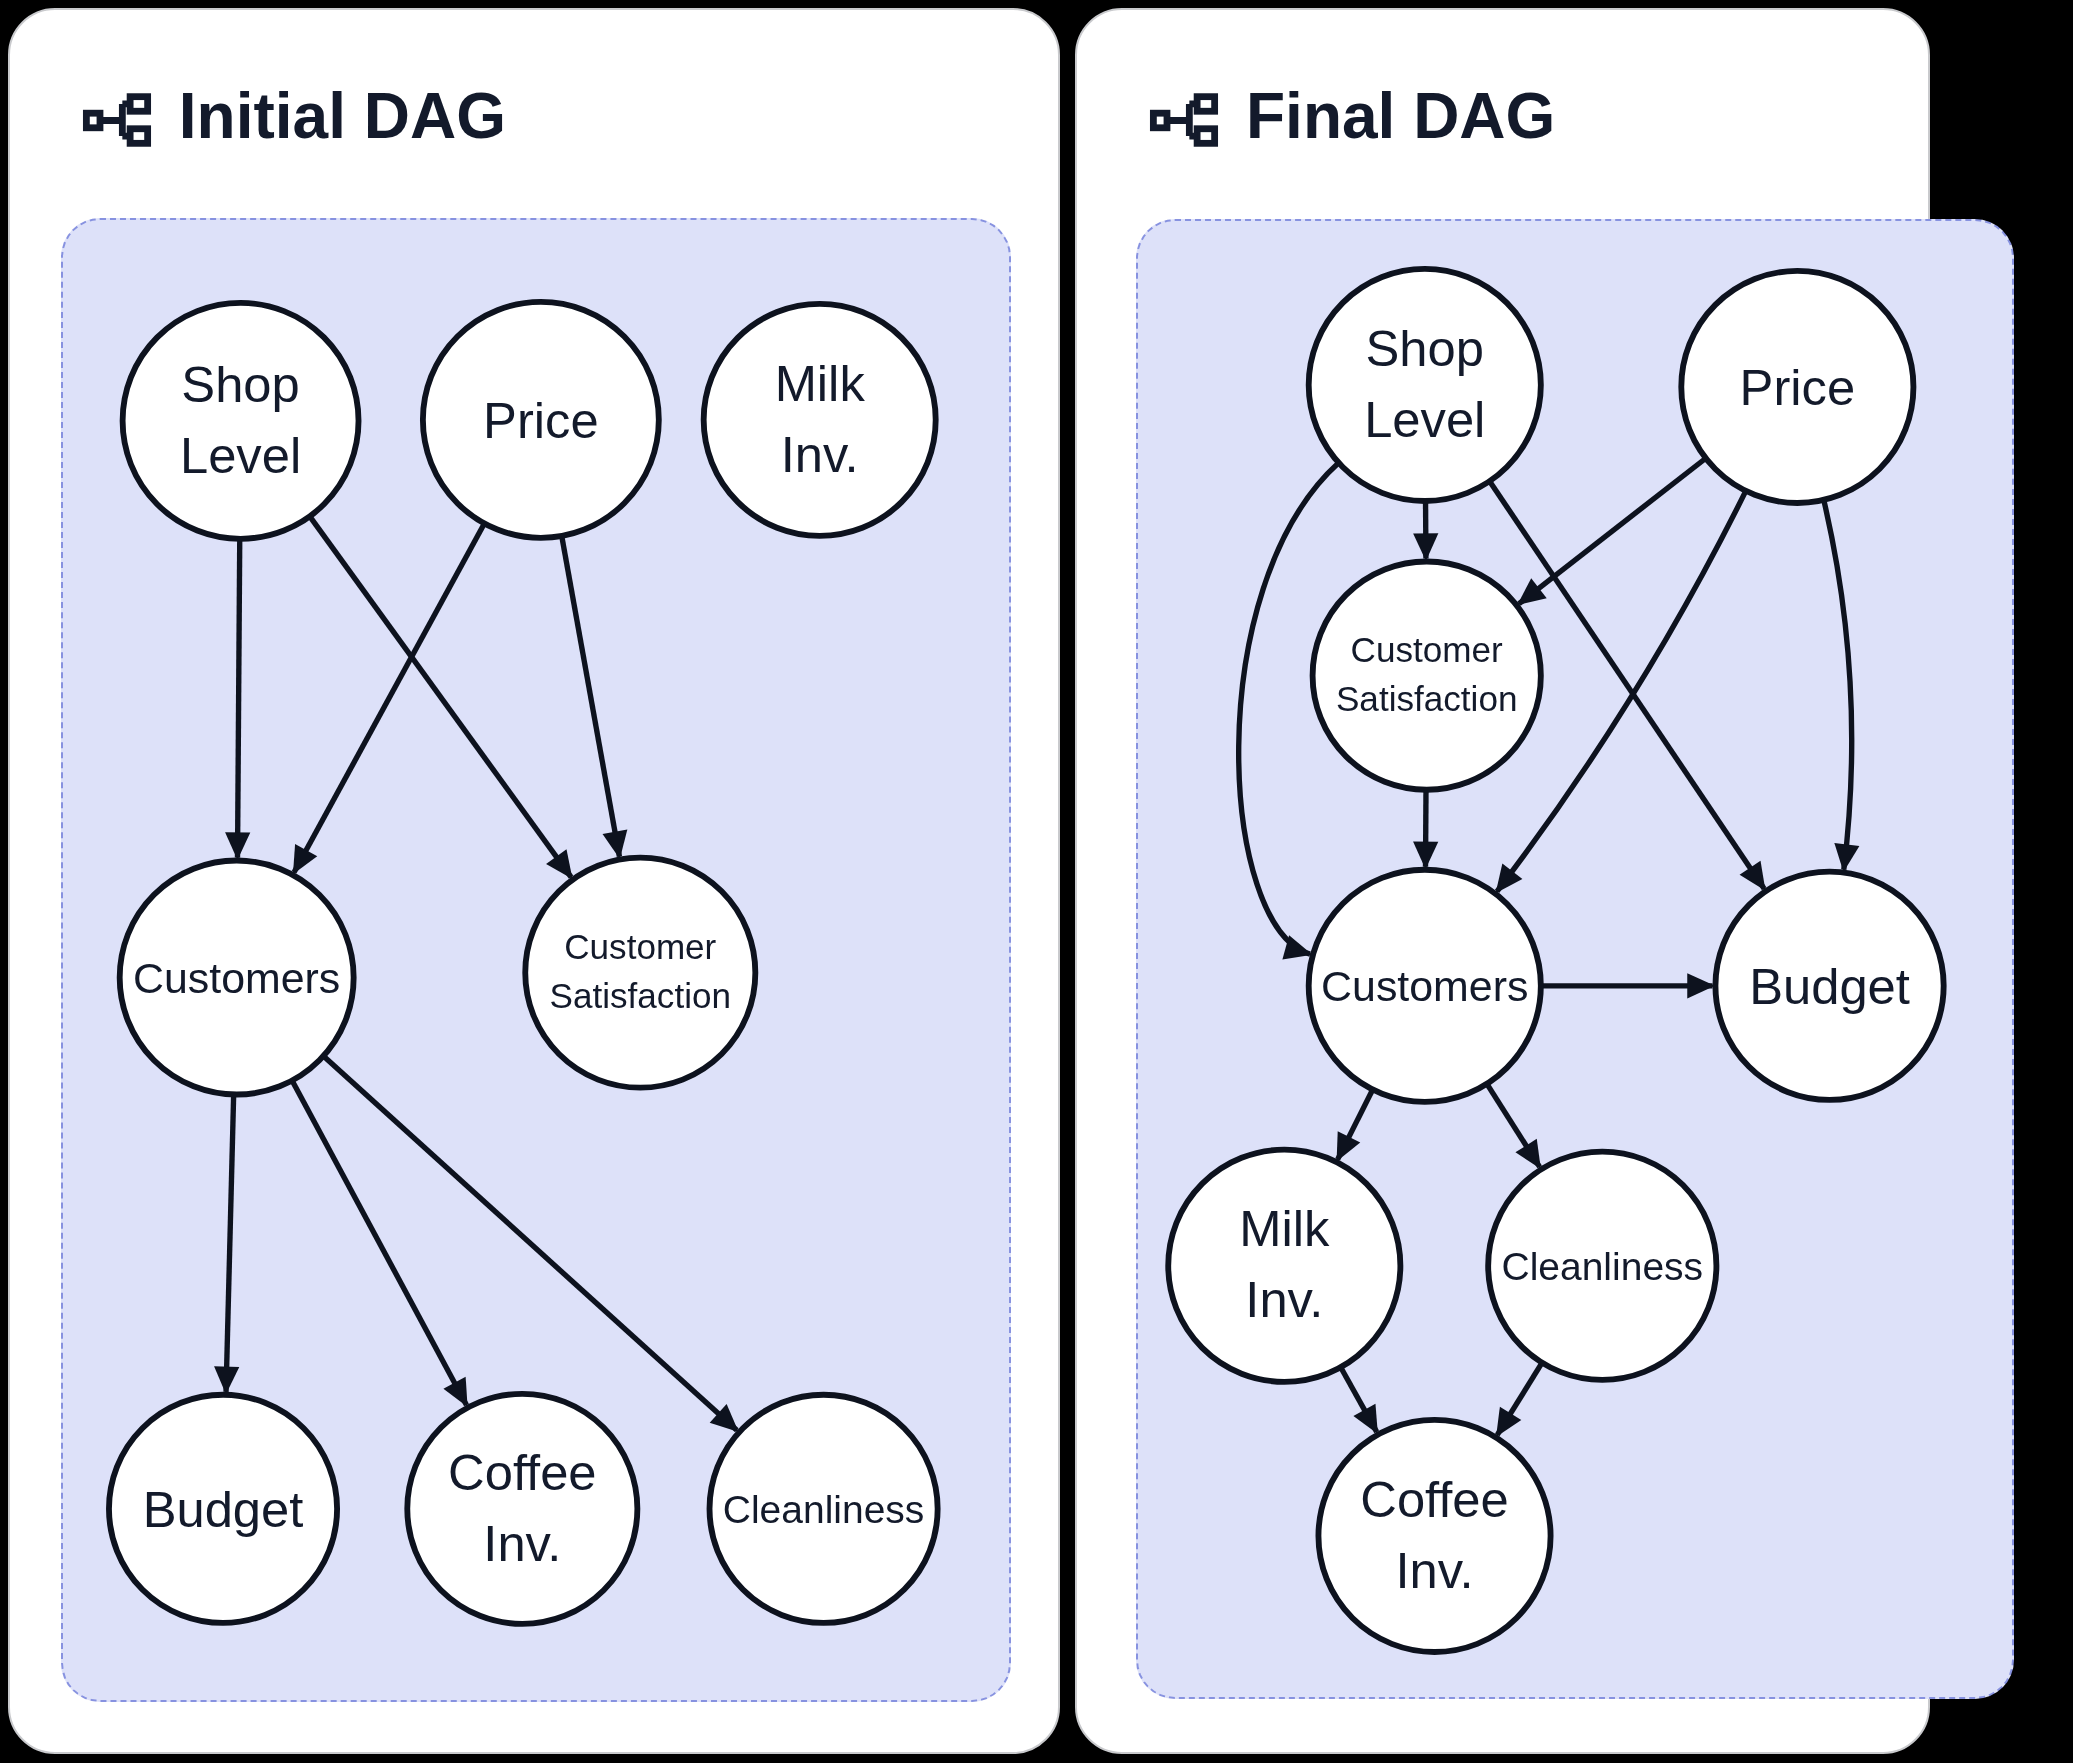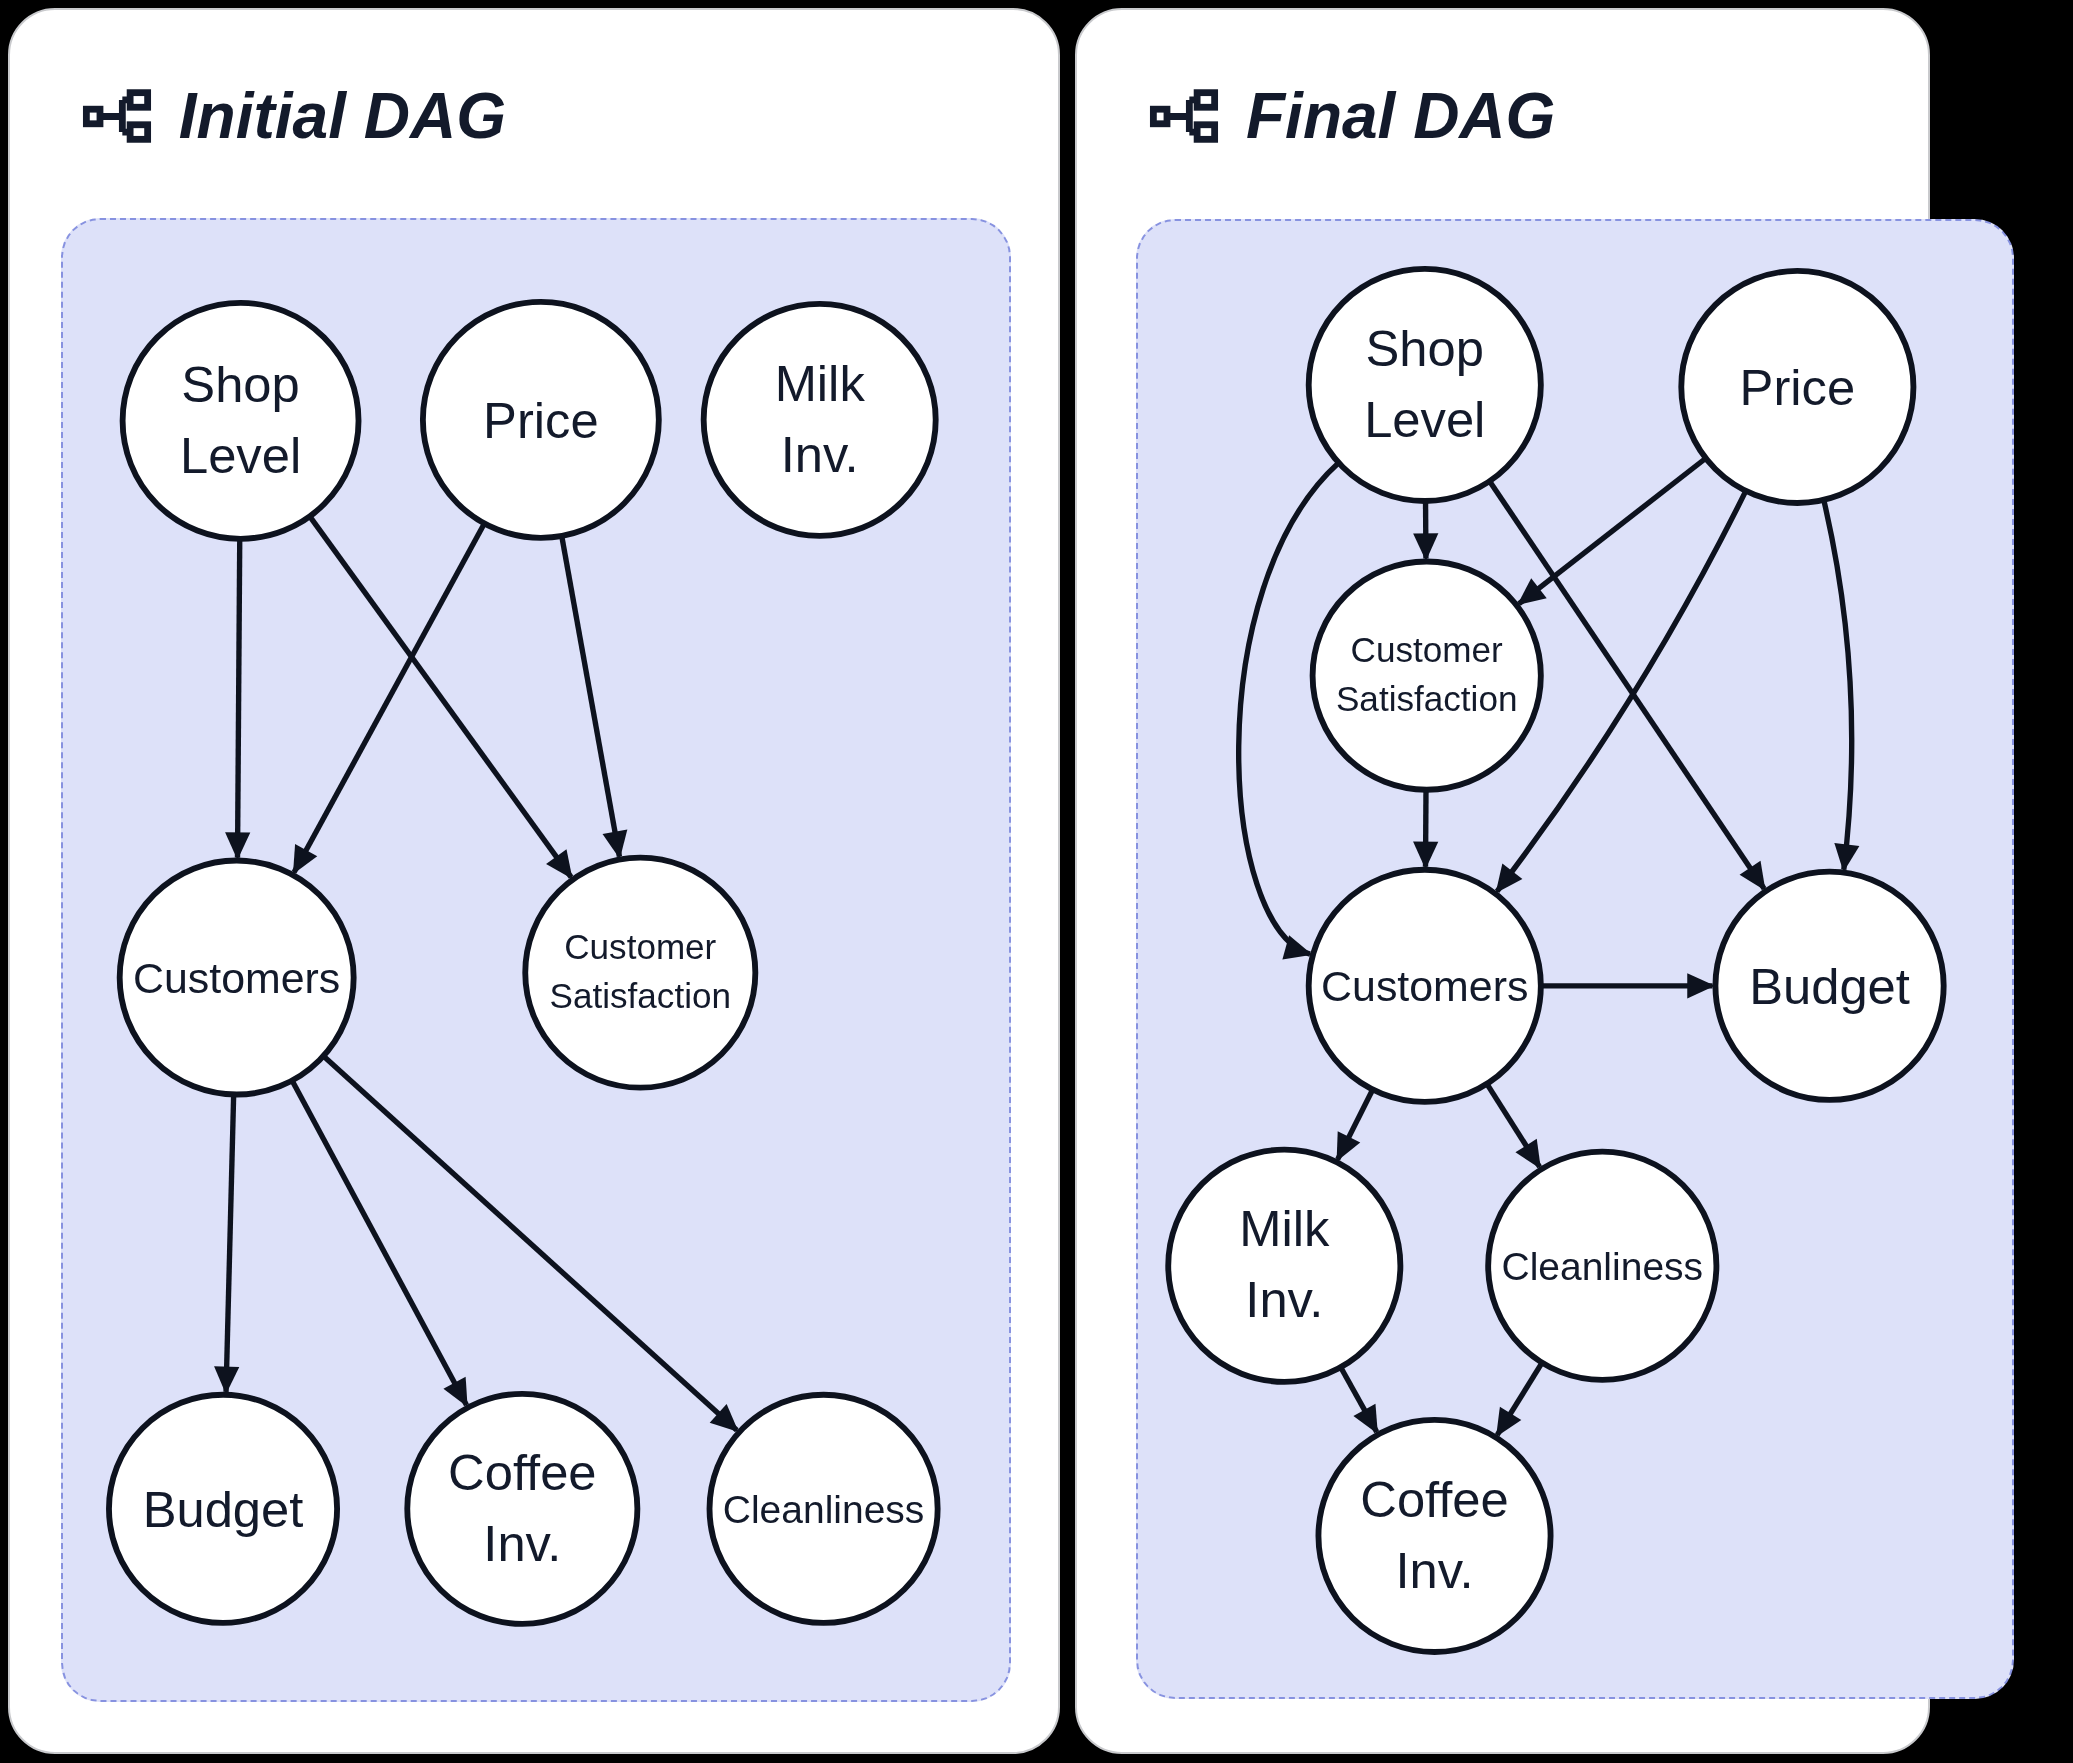--- a/index.html
+++ b/index.html
@@ -20,23 +20,22 @@
     border-radius: 47px;
     box-sizing: border-box;
   }
   .card-initial { left: 7.8px;    width: 1052px; }
   .card-final  { left: 1075px; width: 855px; padding-left: 9px; }
   .card-title {
     position: absolute;
     left: 72px;
     top: 74px;
     display: flex;
-    align-items: center;
+    align-items: flex-end;
     gap: 27px;
-    font-style: italic;
   }
   .card-title h1 {
     margin: 0;
     font-size: 64px;
     font-weight: 700;
     letter-spacing: 0px;
     color: #131a2b;
     line-height: 1;
   }
   .dag-icon { display: block; }

